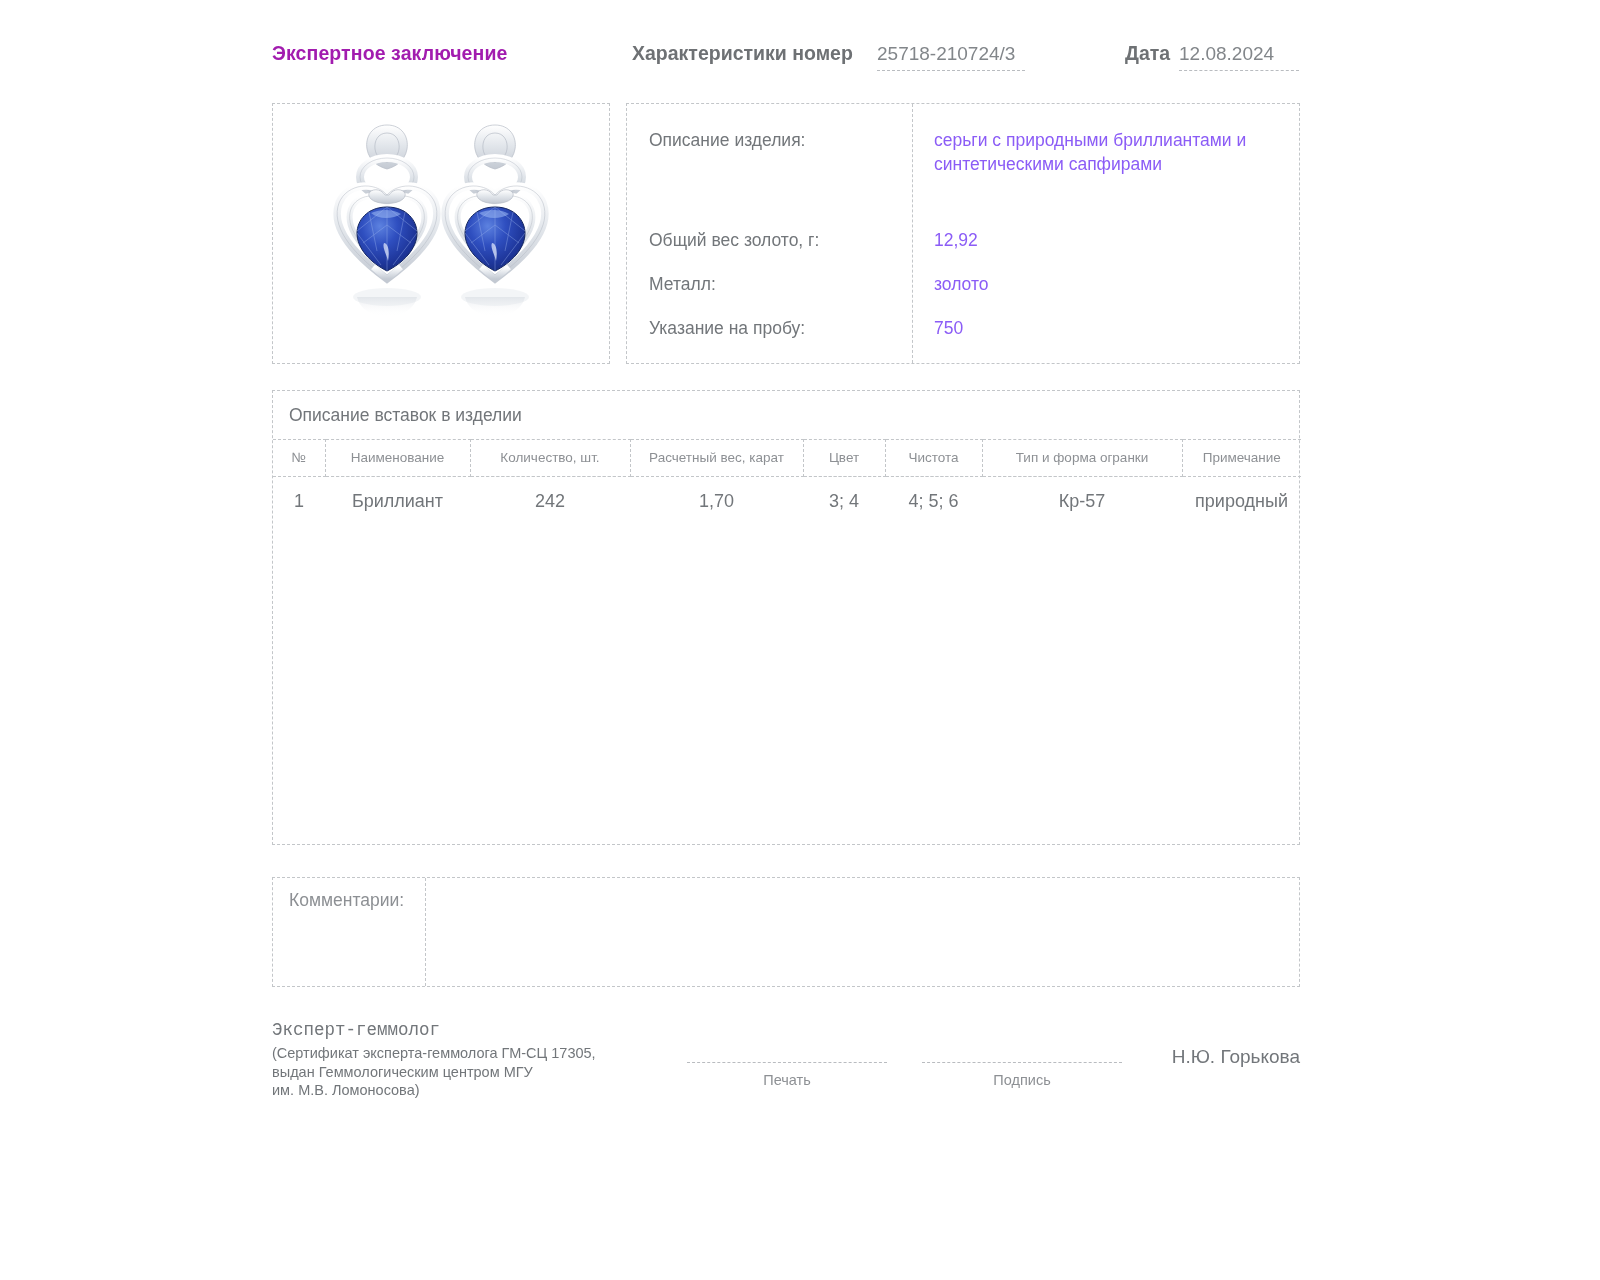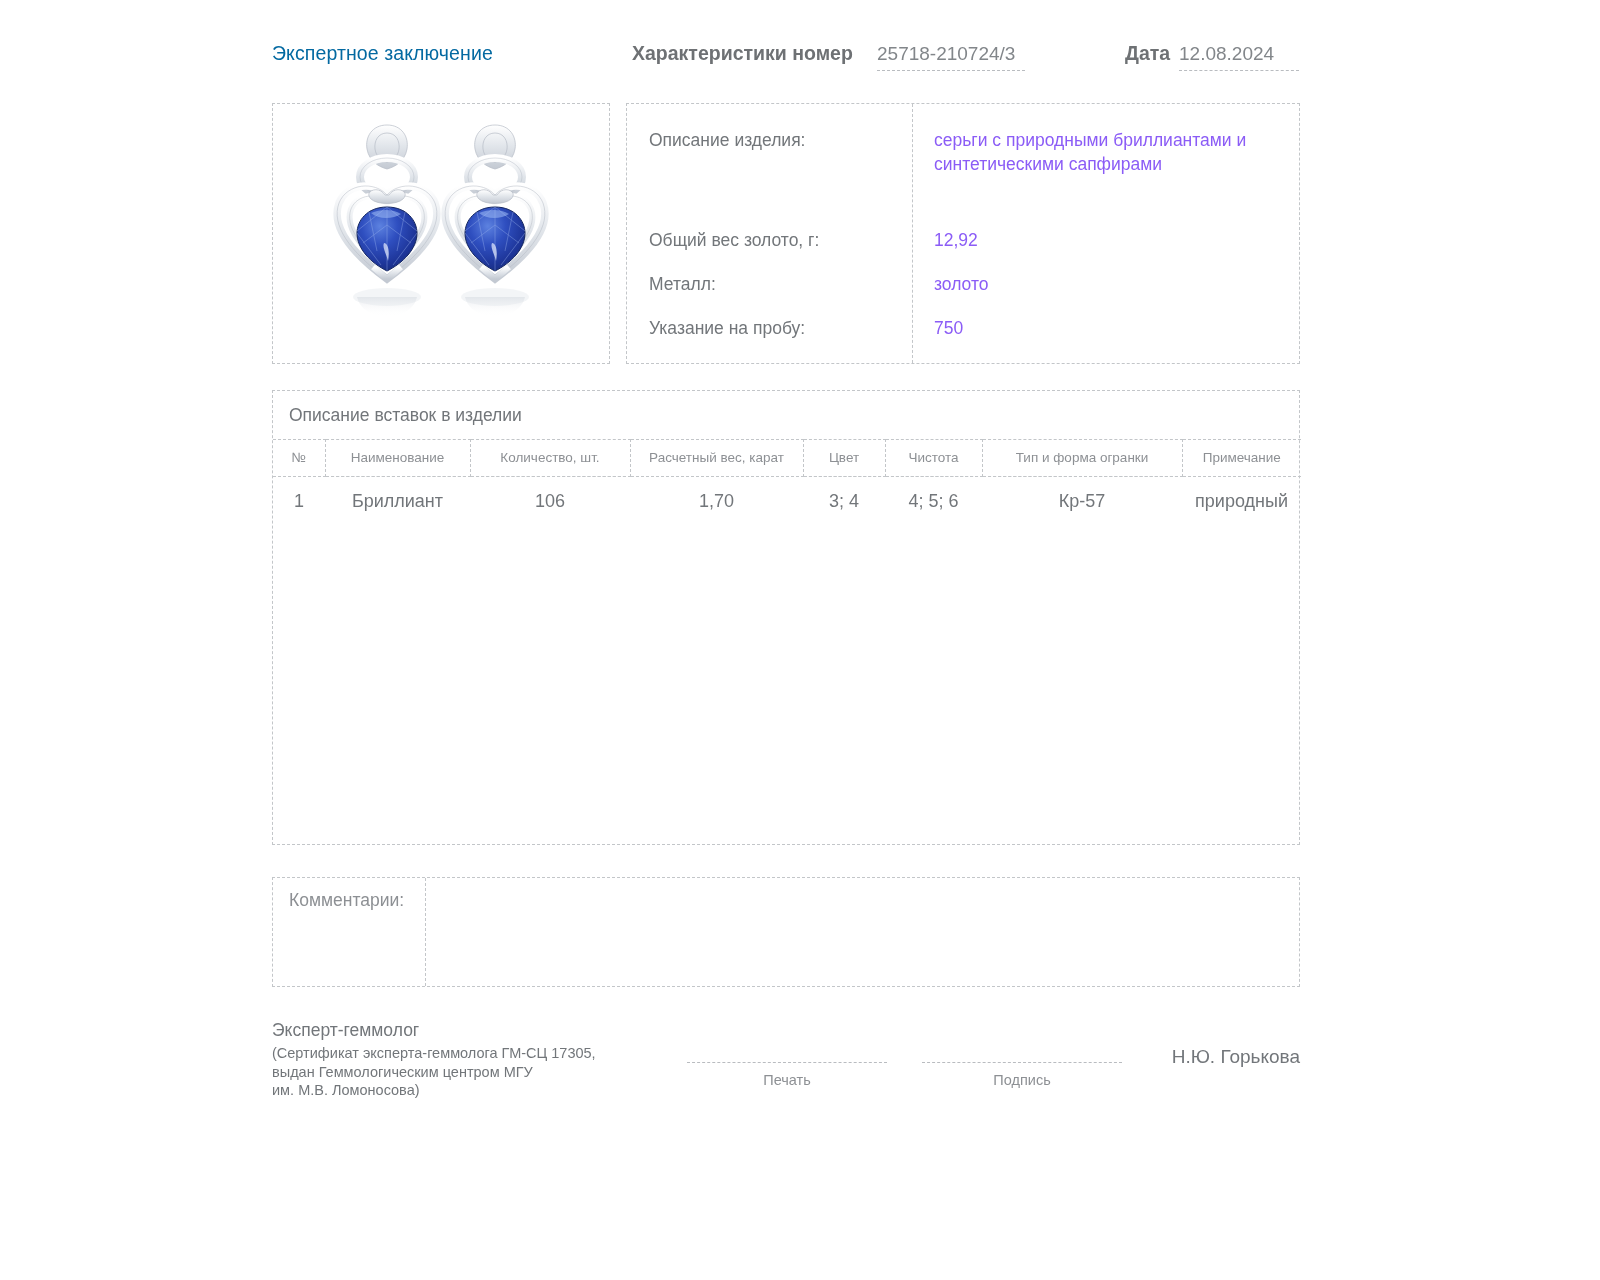--- a/index.html
+++ b/index.html
@@ -29,22 +29,22 @@
     left: 272px;
     top: 40px;
     width: 1028px;
     height: 32px;
   }
   .hdr-title {
     position: absolute;
     left: 0;
     top: 2px;
     font-size: 19.5px;
-    font-weight: 400;
-    color: #0369a1;
+    font-weight: 700;
+    color: #a21caf;
     letter-spacing: .1px;
     white-space: nowrap;
   }
   .hdr-reg-label {
     position: absolute;
     left: 360px;
     top: 2px;
     font-size: 19.5px;
     font-weight: 700;
     color: #6e7174;
@@ -226,20 +226,21 @@
     width: 1028px;
     height: 110px;
   }
   .expert-title {
     position: absolute;
     left: 0;
     top: 10px;
     font-size: 17.5px;
     color: #72767a;
     white-space: nowrap;
+    font-family: Liberation Mono, monospace;
   }
   .expert-cert {
     position: absolute;
     left: 0;
     top: 34px;
     font-size: 14.5px;
     line-height: 18.5px;
     color: #72767a;
     white-space: pre-line;
   }
@@ -392,21 +393,21 @@
           <th class="col-color">Цвет</th>
           <th class="col-clar">Чистота</th>
           <th class="col-cut">Тип и форма огранки</th>
           <th class="col-note">Примечание</th>
         </tr>
       </thead>
       <tbody>
         <tr>
           <td>1</td>
           <td>Бриллиант</td>
-          <td>106</td>
+          <td>242</td>
           <td>1,70</td>
           <td>3; 4</td>
           <td>4; 5; 6</td>
           <td>Кр-57</td>
           <td>природный</td>
         </tr>
       </tbody>
     </table>
   </div>
 

